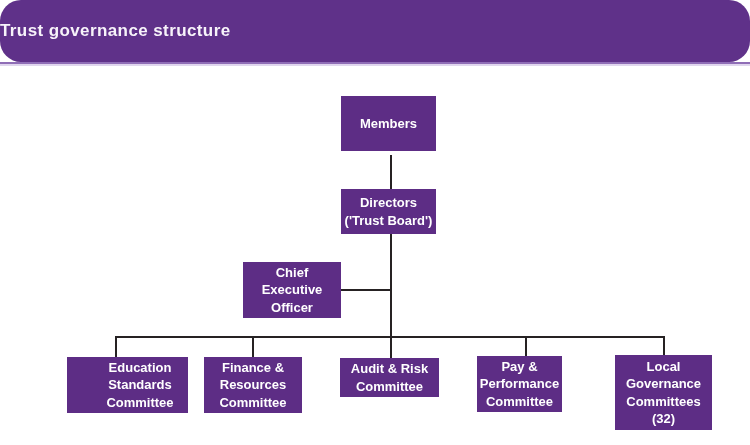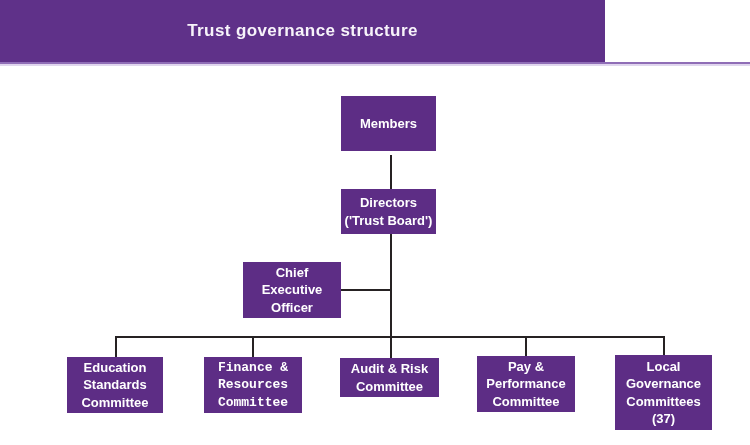--- a/index.html
+++ b/index.html
@@ -8,23 +8,23 @@
     background: #ffffff;
     font-family: "Liberation Sans", sans-serif;
     position: relative;
     overflow: hidden;
   }
   .stage { position: absolute; top: 0; left: 0; width: 750px; height: 445px; }
 
   
   .header-bar {
     position: absolute; top: 0; left: 0;
-    width: 605px; height: 62px;
+    width: 750px; height: 62px;
     background: #5f3189;
-    display: flex; align-items: center; justify-content: center;
+    display: flex; align-items: center; justify-content: flex-start; border-radius: 21px;
   }
   .header-title {
     color: #f7f3fa;
     font-size: 17px;
     font-weight: bold;
     letter-spacing: 0.4px;
   }
   .header-strip-mid {
     position: absolute; top: 62px; left: 0;
     width: 750px; height: 2px;
@@ -58,24 +58,24 @@
     text-align: center;
     font-size: 13px;
     font-weight: bold;
     line-height: 1.32;
     white-space: pre-line;
     z-index: 2;
   }
   #node-members   { left: 341px; top: 96px; width: 95px; height: 55px; }
   #node-directors { left: 341px; top: 189px; width: 95px; height: 45px; }
   #node-ceo       { left: 243px; top: 262px; width: 98px; height: 56px; }
-  #node-education { left: 67px;  top: 357px; width: 96px; height: 56px; }
-  #node-finance   { left: 204px; top: 357px; width: 98px; height: 56px; font-family: Liberation Mono, monospace; }
+  #node-education { left: 67px;  top: 357px; width: 96px; height: 56px; padding-left: 25px; }
+  #node-finance   { left: 204px; top: 357px; width: 98px; height: 56px; }
   #node-audit     { left: 340px; top: 358px; width: 99px; height: 39px; text-align: center; }
-  #node-pay       { left: 477px; top: 356px; width: 98px; height: 56px; }
+  #node-pay       { left: 477px; top: 356px; width: 85px; height: 56px; }
   #node-local     { left: 615px; top: 355px; width: 97px; height: 75px; }
 </style>
 </head>
 <body>
 
 <div class="stage">
 
   <div class="header-bar">
     <div class="header-title">Trust governance structure</div>
   </div>
@@ -104,15 +104,15 @@
 Resources
 Committee</div>
   <div class="node" id="node-audit">Audit &amp; Risk
 Committee</div>
   <div class="node" id="node-pay">Pay &amp;
 Performance
 Committee</div>
   <div class="node" id="node-local">Local
 Governance
 Committees
-(37)</div>
+(32)</div>
 
 </div>
 
 </body></html>

